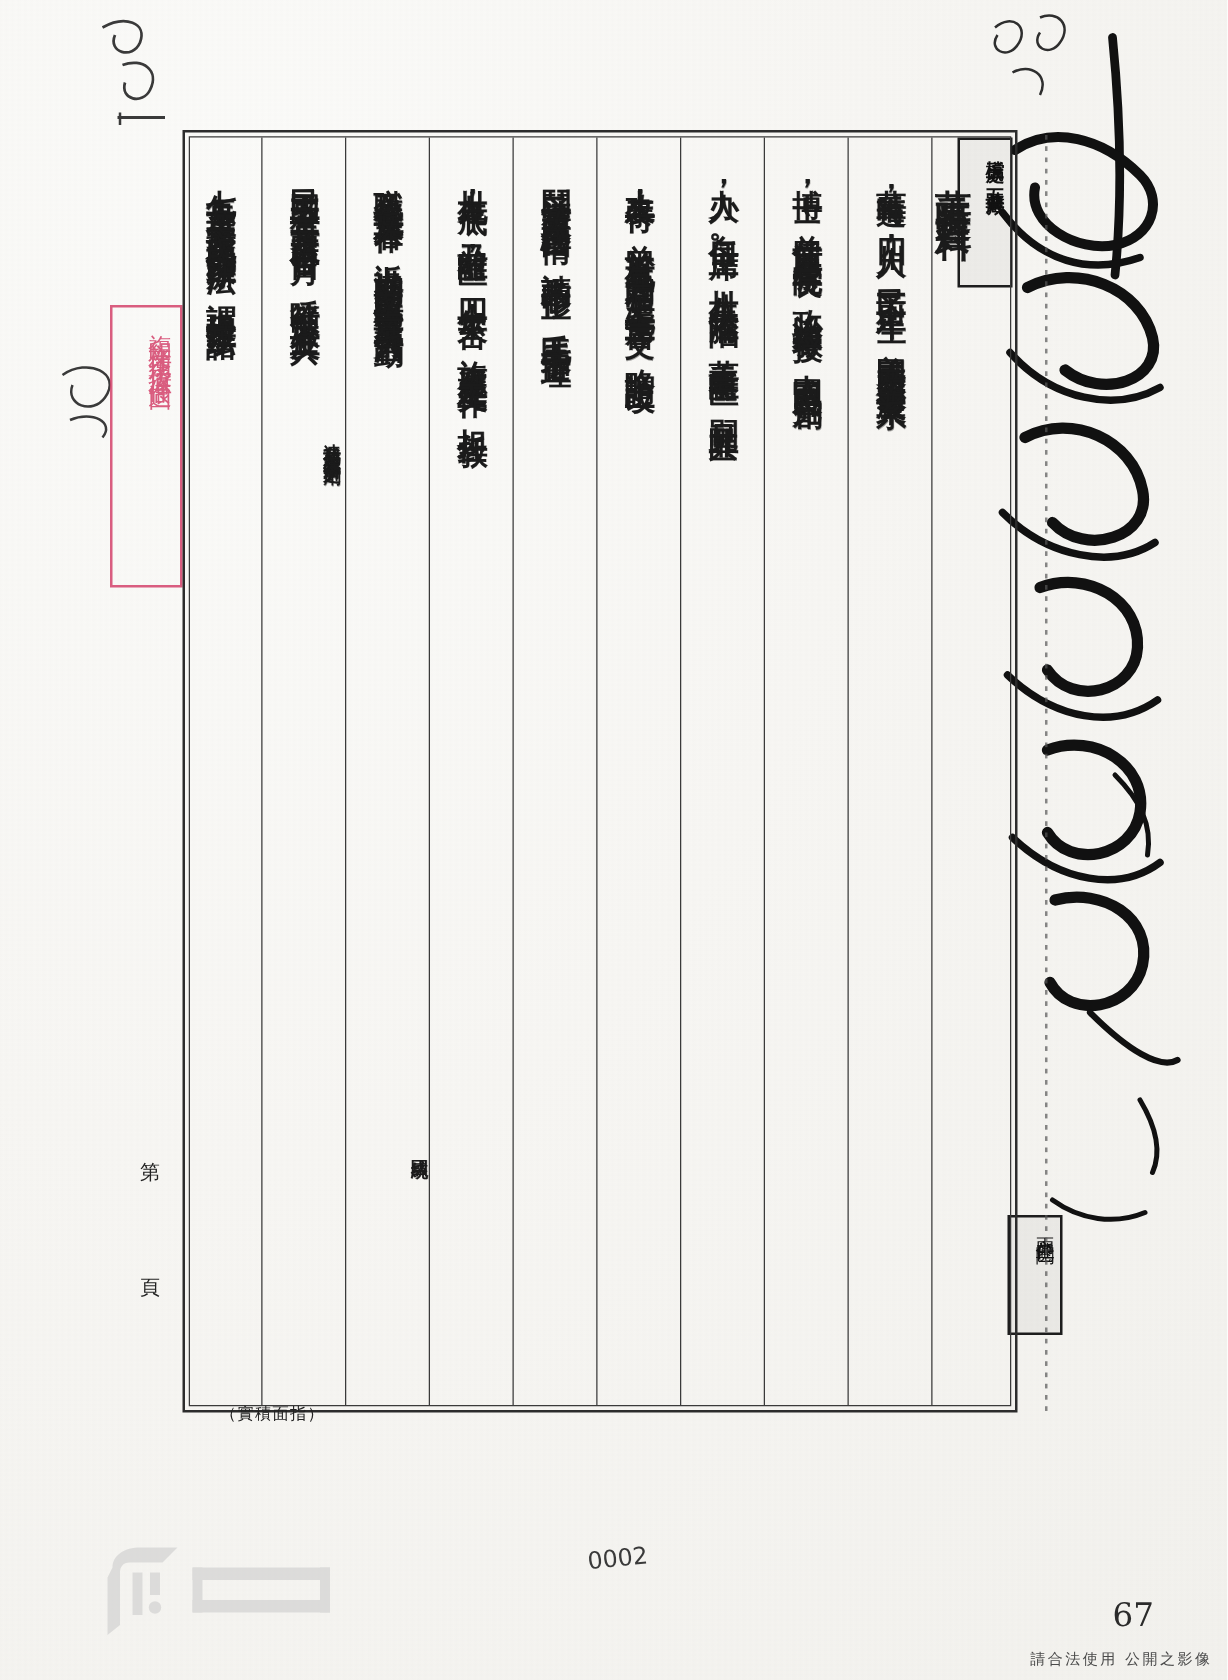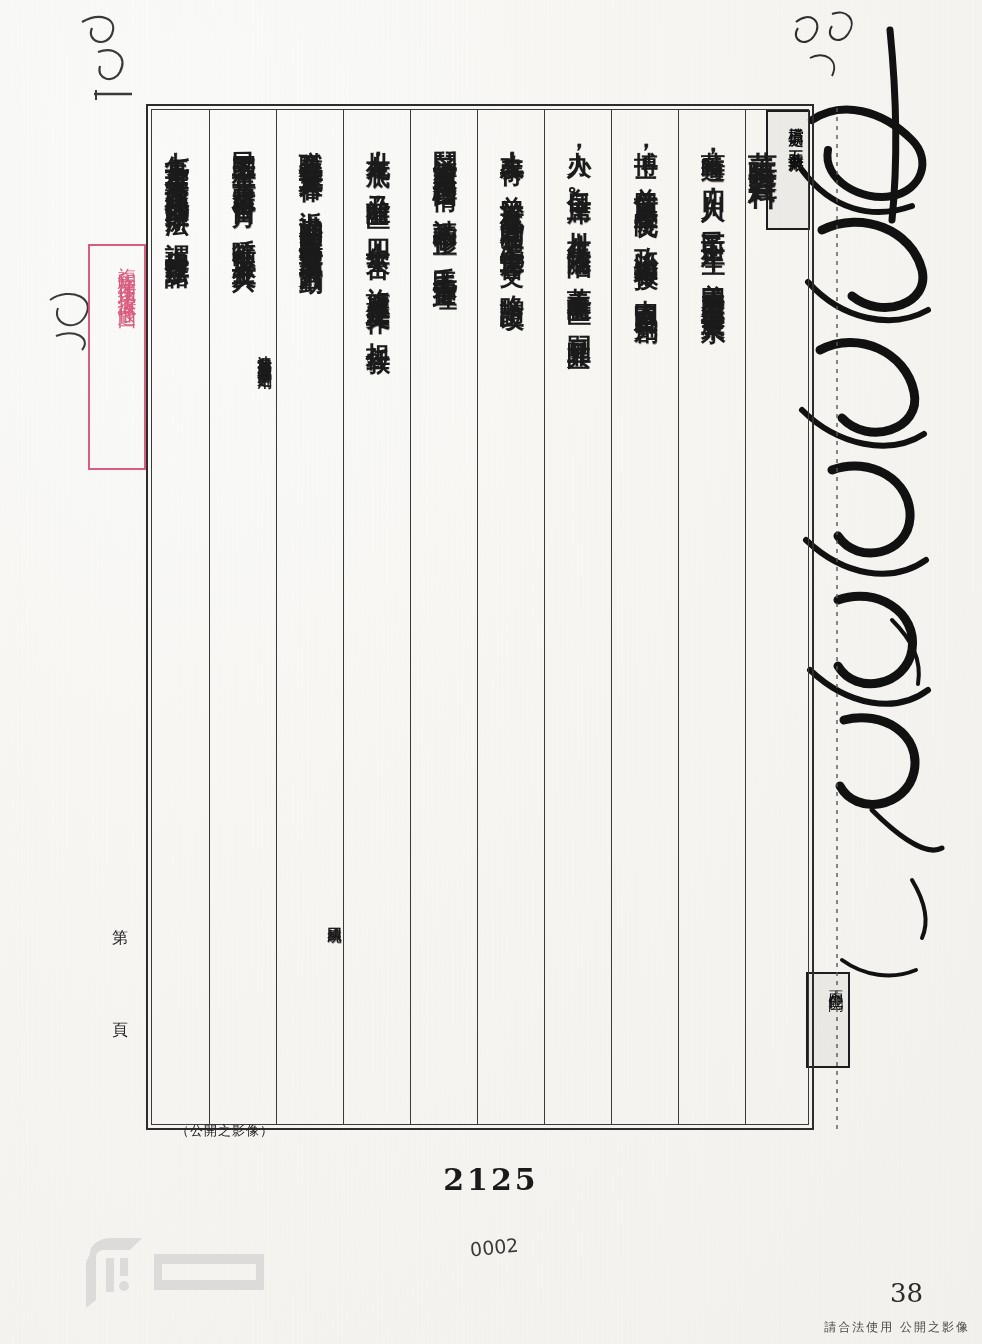--- a/index.html
+++ b/index.html
@@ -340,27 +340,26 @@
 
     <div class="vcol hand body-col" style="right:622px">七年十月董撰文寄之此現代國家辦法，謂史卡拉茲諾</div>
 
     <div class="vcol hand small-note" style="right:540px;top:238px">速我前所在王季濤之劑</div>
 
     <div class="vcol hand small-note" style="right:470px;top:810px">國統</div>
   </div>
 
   <div id="page-label-di">第</div>
   <div id="page-label-ye">頁</div>
-  <div id="frame-caption">（公開之影像）</div>
-
-  <div id="page-number">2125</div>
+  <div id="frame-caption">（實積面指）</div>
+
 
   <div id="scan-number">0002</div>
 
-  <div id="folio-number">38</div>
+  <div id="folio-number">67</div>
 
   <svg id="watermark-logo" viewBox="0 0 190 74">
     <g fill="#c9c9c9">
       <path d="M6 18 C6 8, 16 2, 28 2 L58 2 L46 14 L20 14 C14 14, 12 18, 12 22 L12 64 L2 72 L2 26 Z"></path>
       <rect x="22" y="22" width="8" height="34"></rect>
       <path d="M36 22 L44 22 L44 40 L36 40 Z"></path>
       <circle cx="40" cy="50" r="5"></circle>
       <rect x="70" y="18" width="110" height="10"></rect>
       <rect x="70" y="44" width="110" height="10"></rect>
       <rect x="70" y="18" width="8" height="36"></rect>

